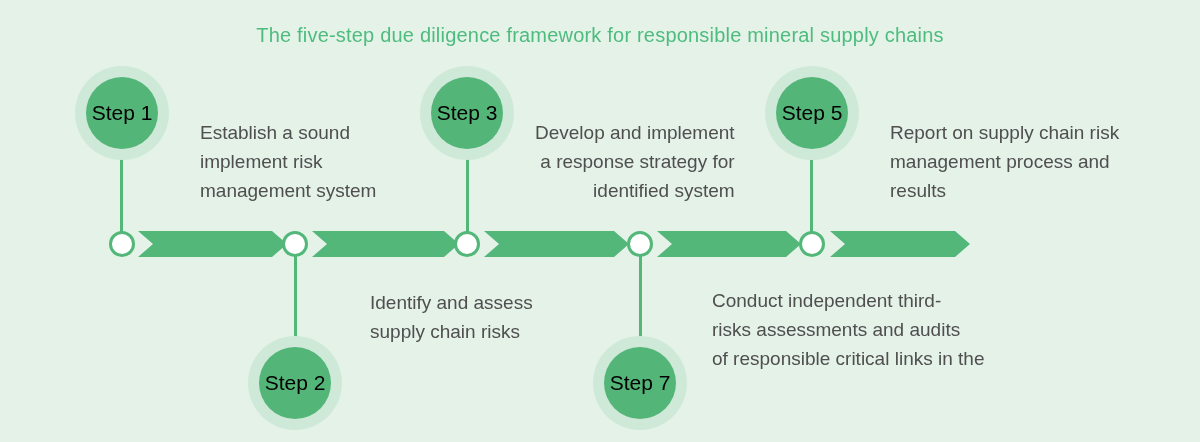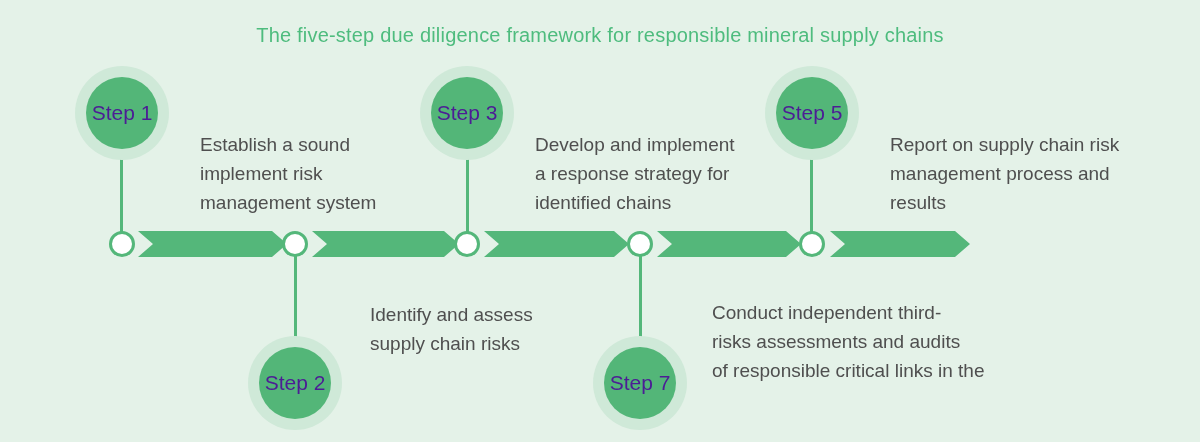--- a/index.html
+++ b/index.html
@@ -71,40 +71,39 @@
     border-radius: 50%;
     background: #cfe9d8;
     z-index: 2;
   }
   .circle {
     position: absolute;
     width: 72px;
     height: 72px;
     border-radius: 50%;
     background: #53b678;
-    color: #4c1d95;
+    color: #000000;
     font-size: 21px;
     display: flex;
     align-items: center;
     justify-content: center;
     z-index: 3;
   }
 
   
   .desc {
     position: absolute;
     font-size: 19px;
     line-height: 29px;
     color: #4f4f4f;
     white-space: nowrap;
-    margin-top: 12px;
   }
   .d1 { left: 200px; top: 118px; }
   .d2 { left: 370px; top: 288px; }
-  .d3 { left: 535px; top: 118px; }
+  .d3 { left: 535px; top: 118px; text-align: right; }
   .d4 { left: 712px; top: 286px; }
   .d5 { left: 890px; top: 118px; }
 </style>
 </head>
 <body>
 
 <div class="canvas">
 
   <div class="title">The five-step due diligence framework for responsible mineral supply chains</div>
 
@@ -145,21 +144,21 @@
     <div>supply chain risks</div>
   </div>
 
   <div class="halo" style="left:420px; top:66px;"></div>
   <div class="circle" style="left:431px; top:77px;text-align:center;">
     <span>Step 3</span>
   </div>
   <div class="desc d3">
     <div>Develop and implement</div>
     <div>a response strategy for</div>
-    <div>identified chains</div>
+    <div>identified system</div>
   </div>
 
   <div class="halo" style="left:593px; top:336px;"></div>
   <div class="circle" style="left:604px; top:347px;">
     <span>Step 7</span>
   </div>
   <div class="desc d4">
     <div>Conduct independent third-</div>
     <div>risks assessments and audits</div>
     <div>of responsible critical links in the</div>

